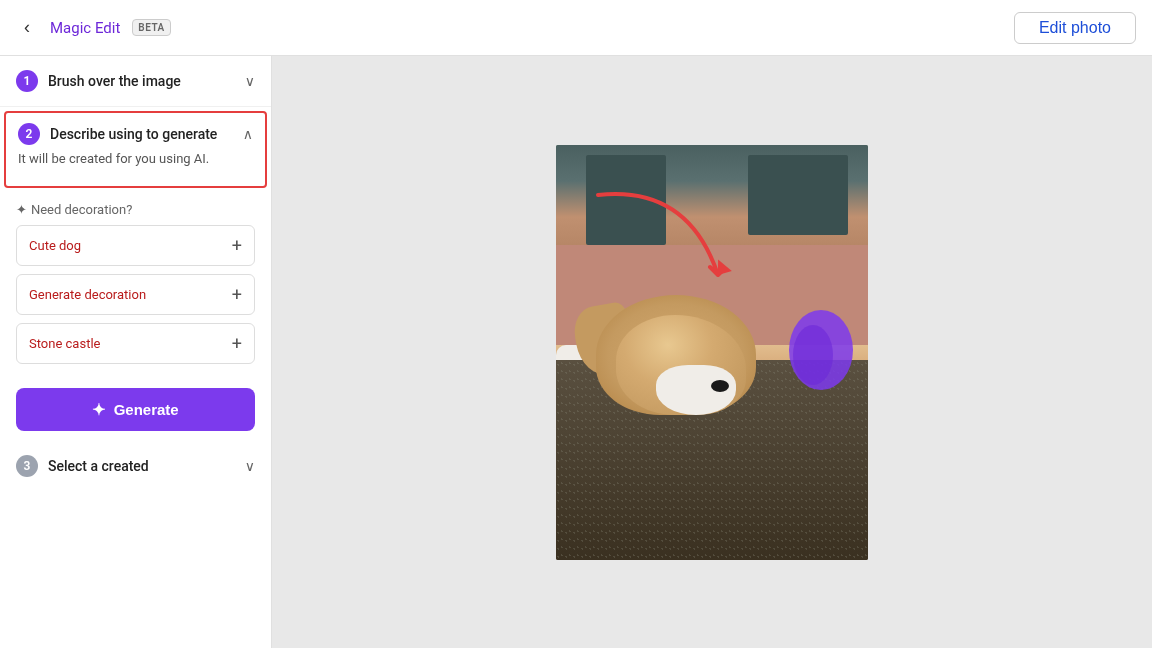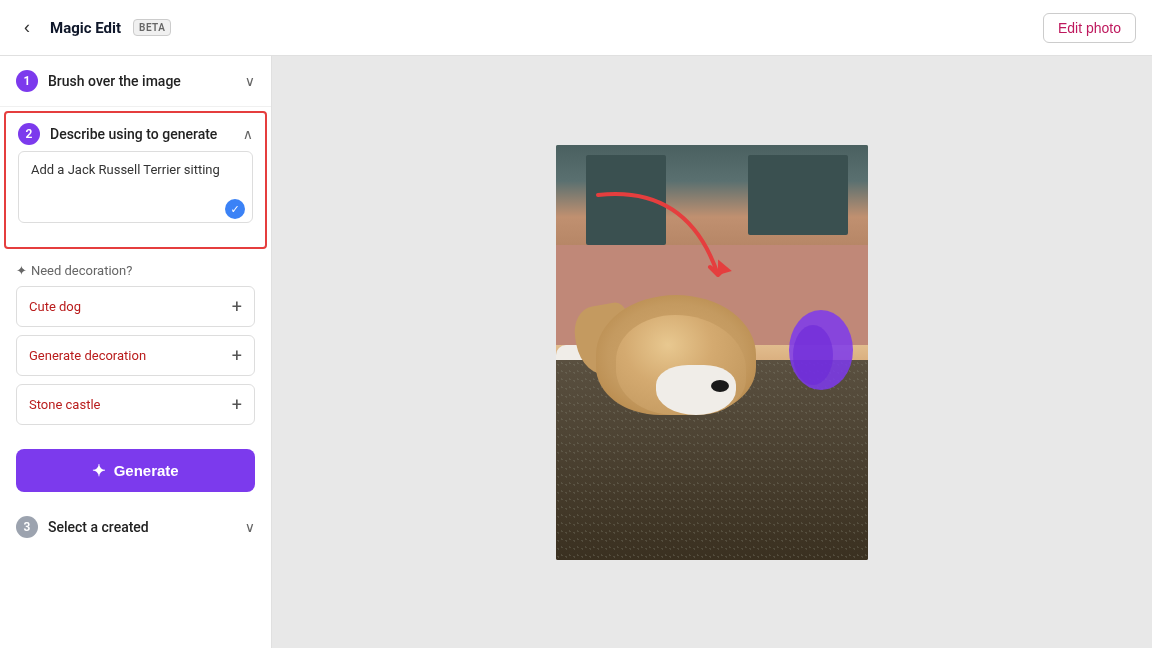--- a/index.html
+++ b/index.html
@@ -19,44 +19,44 @@
       background: none;
       border: none;
       cursor: pointer;
       font-size: 18px;
       color: #333;
       padding: 4px 8px;
     }
 
     .magic-edit-title {
       font-size: 15px;
-      font-weight: 700;
-      color: #0f172a;
+      font-weight: 400;
+      color: #6d28d9;
     }
 
     .beta-badge {
       font-size: 10px;
       background: #f0f0f0;
       border: 1px solid #ccc;
       border-radius: 4px;
       padding: 2px 5px;
       color: #666;
       font-weight: 600;
       letter-spacing: 0.5px;
     }
 
     .edit-photo-btn {
       margin-left: auto;
       background: #fff;
       border: 1px solid #ccc;
       border-radius: 6px;
-      padding: 6px 14px;
-      font-size: 14px;
+      padding: 6px 24px;
+      font-size: 16px;
       cursor: pointer;
-      color: #be185d;
+      color: #1d4ed8;
     }
 
     .main-content {
       display: flex;
       flex: 1;
       overflow: hidden;
     }
 
     
     .sidebar {
@@ -491,25 +491,22 @@
 
     <div class="step2-expanded">
       <div class="step2-header">
         <div class="step2-left">
           <div class="step-number">2</div>
           <span class="step-label">Describe using to generate</span>
         </div>
         <span class="chevron">∧</span>
       </div>
 
-
-      <div class="textarea-wrapper">
-        <textarea class="prompt-textarea" placeholder="Add a Jack Russell Terrier sitting" style="">Add a Jack Russell Terrier sitting</textarea>
-        <div class="check-icon">✓</div>
-      </div>
+      <div class="step2-subtitle">It will be created for you using AI.</div>
+
 
     </div>
 
     <div class="inspiration-section">
       <div class="need-inspiration">
         <span class="sparkle-icon">✦</span>
         <span>Need decoration?</span>
       </div>
 
       <div class="suggestion-item">

